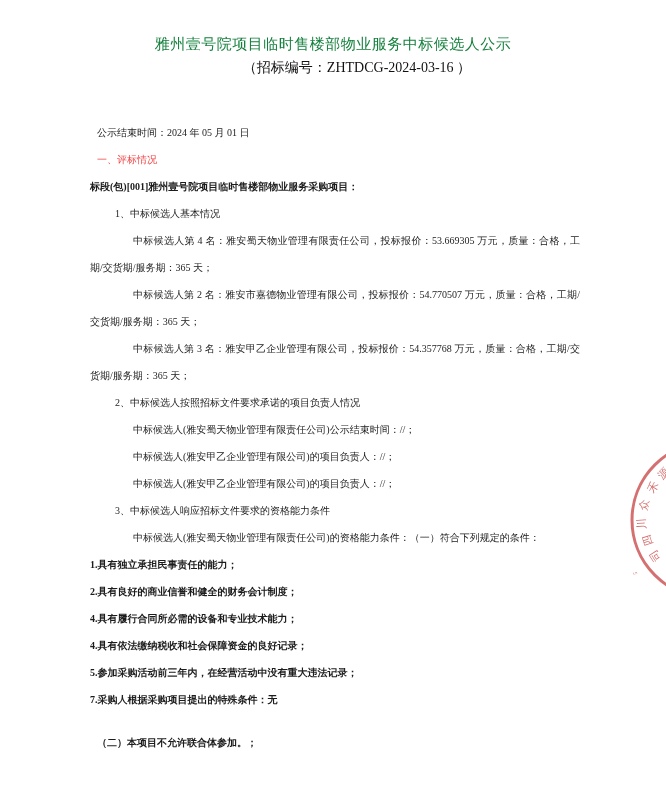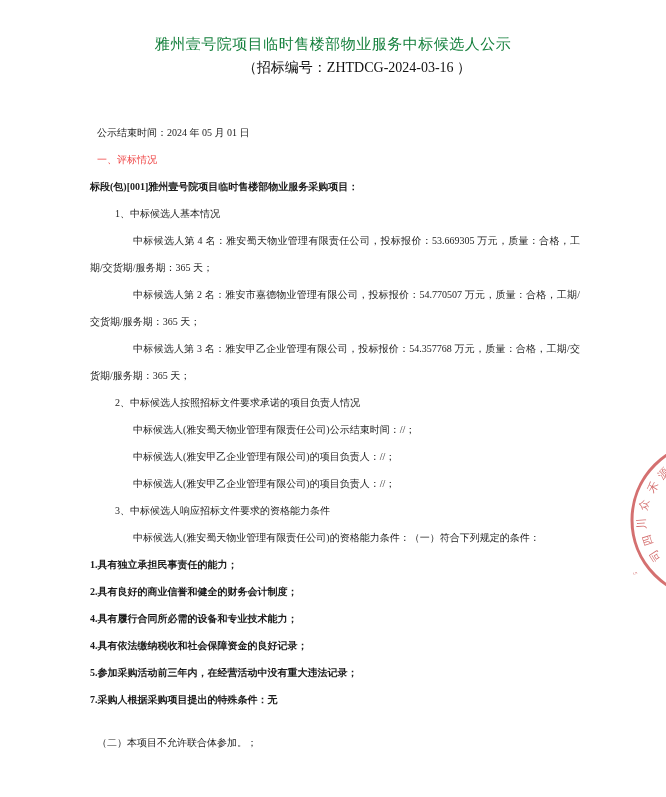--- a/index.html
+++ b/index.html
@@ -37,21 +37,21 @@
     line-height: 27px;
     text-align: justify;
     color: #1c1c1c;
   }
   .doc-body p { margin: 0; padding: 0; }
   .indent-none  { text-indent: 0; font-weight: bold; }
   .indent-sm    { text-indent: 7px; }
   .indent-list  { text-indent: 25px; }
   .indent-deep  { text-indent: 43px; }
   .bold         { font-weight: normal; color: #ef4444; }
-  .space-before { margin-top: 16px !important; }
+  .space-before { margin-top: 16px !important; font-weight: bold; }
   .seal {
     position: absolute;
     left: 618px; top: 428px;
     width: 48px; height: 185px;
     pointer-events: none;
     opacity: 0.88;
   }
   .seal text {
     font-family: "Liberation Serif", "DejaVu Serif", serif;
   }

